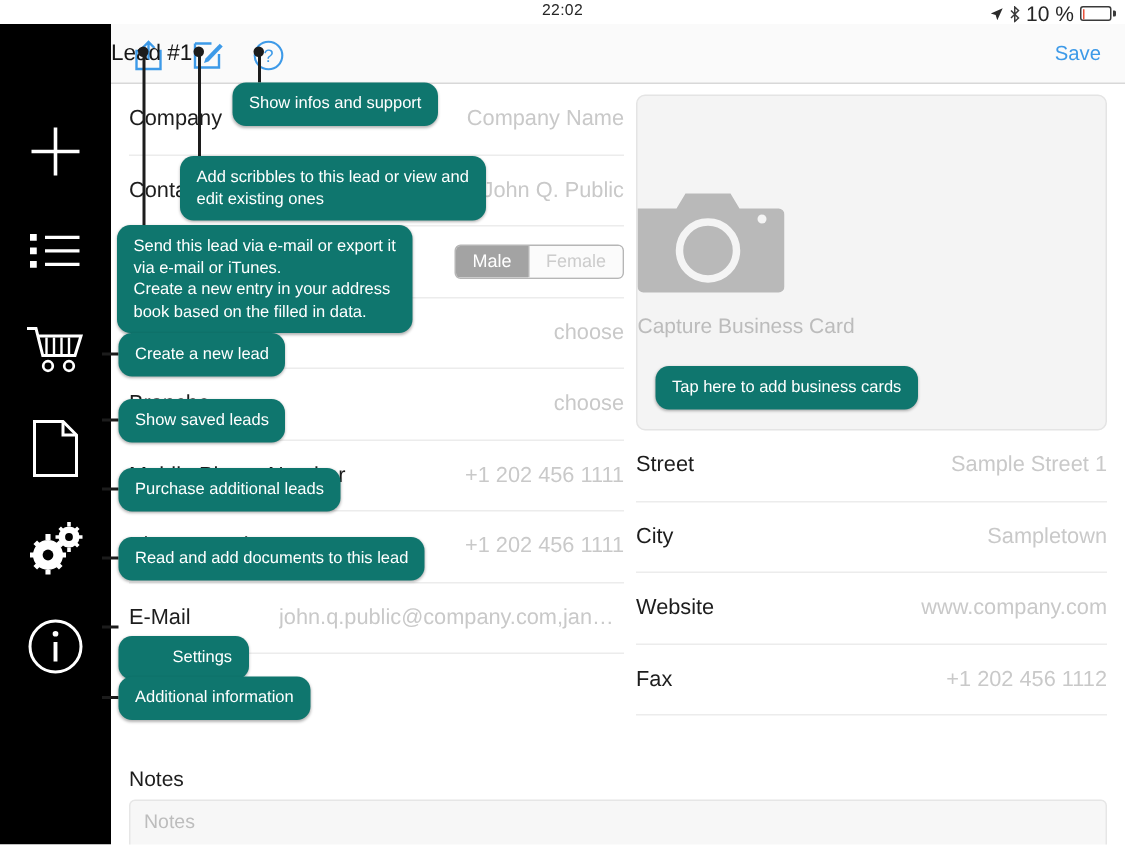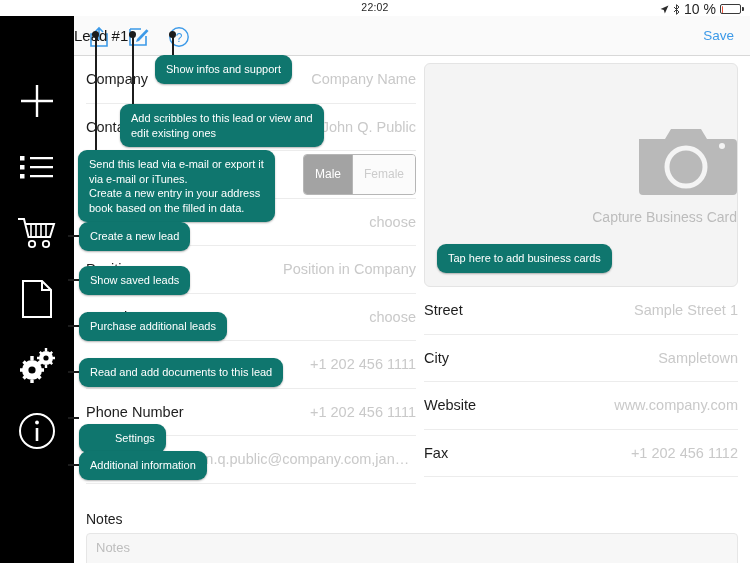--- a/index.html
+++ b/index.html
@@ -88,34 +88,34 @@
     font-size:14.5px; color:#1d1d1d; white-space:nowrap;
   }
   .field-value {
     font-size:14.5px; color:#c9c9c9; white-space:nowrap;
     overflow:hidden; text-overflow:ellipsis; text-align:right;
     max-width: 230px;
   }
 
   
   .segmented {
-    display:flex; height:41px; border-radius:4px; overflow:hidden;
+    display:flex; height:23px; border-radius:4px; overflow:hidden;
     border:1px solid #b6b6b6;
   }
   .seg {
     padding:0 11px; display:flex; align-items:center;
     font-size:12px; color:#ffffff; background:#a3a3a3;
   }
   .seg.off { background:#fbfbfb; color:#cccccc; border-left:1px solid #b6b6b6; }
 
   
   .card-capture {
     position:relative; margin-top:7px; height:224px;
     background:#f4f4f4; border:1px solid #e4e4e4; border-radius:6px;
-    display:flex; flex-direction:column; align-items:flex-end; justify-content:center;
+    display:flex; flex-direction:column; align-items:flex-start; justify-content:center;
     gap:10px;
   }
   .card-capture .cam { width:98px; height:74px; }
   .card-capture .cap-label { font-size:14px; color:#bcbcbc; }
 
   
   .notes-wrap { position:absolute; left:12px; top:455px; width:652px; }
   .notes-label { font-size:14px; color:#1d1d1d; margin-bottom:6px; }
   .notes-box {
     height:40px; background:#f7f7f7; border:1px solid #e6e6e6;
@@ -258,24 +258,20 @@
         <div class="field-row">
           <div class="field-label">Gender</div>
           <div class="segmented">
             <div class="seg">Male</div>
             <div class="seg off">Female</div>
           </div>
         </div>
         <div class="field-row">
           <div class="field-label">Academic Title</div>
           <div class="field-value">choose</div>
-        </div>
-        <div class="field-row">
-          <div class="field-label">Position</div>
-          <div class="field-value">Position in Company</div>
         </div>
         <div class="field-row">
           <div class="field-label">Branche</div>
           <div class="field-value">choose</div>
         </div>
         <div class="field-row">
           <div class="field-label">Mobile Phone Number</div>
           <div class="field-value">+1 202 456 1111</div>
         </div>
         <div class="field-row">

